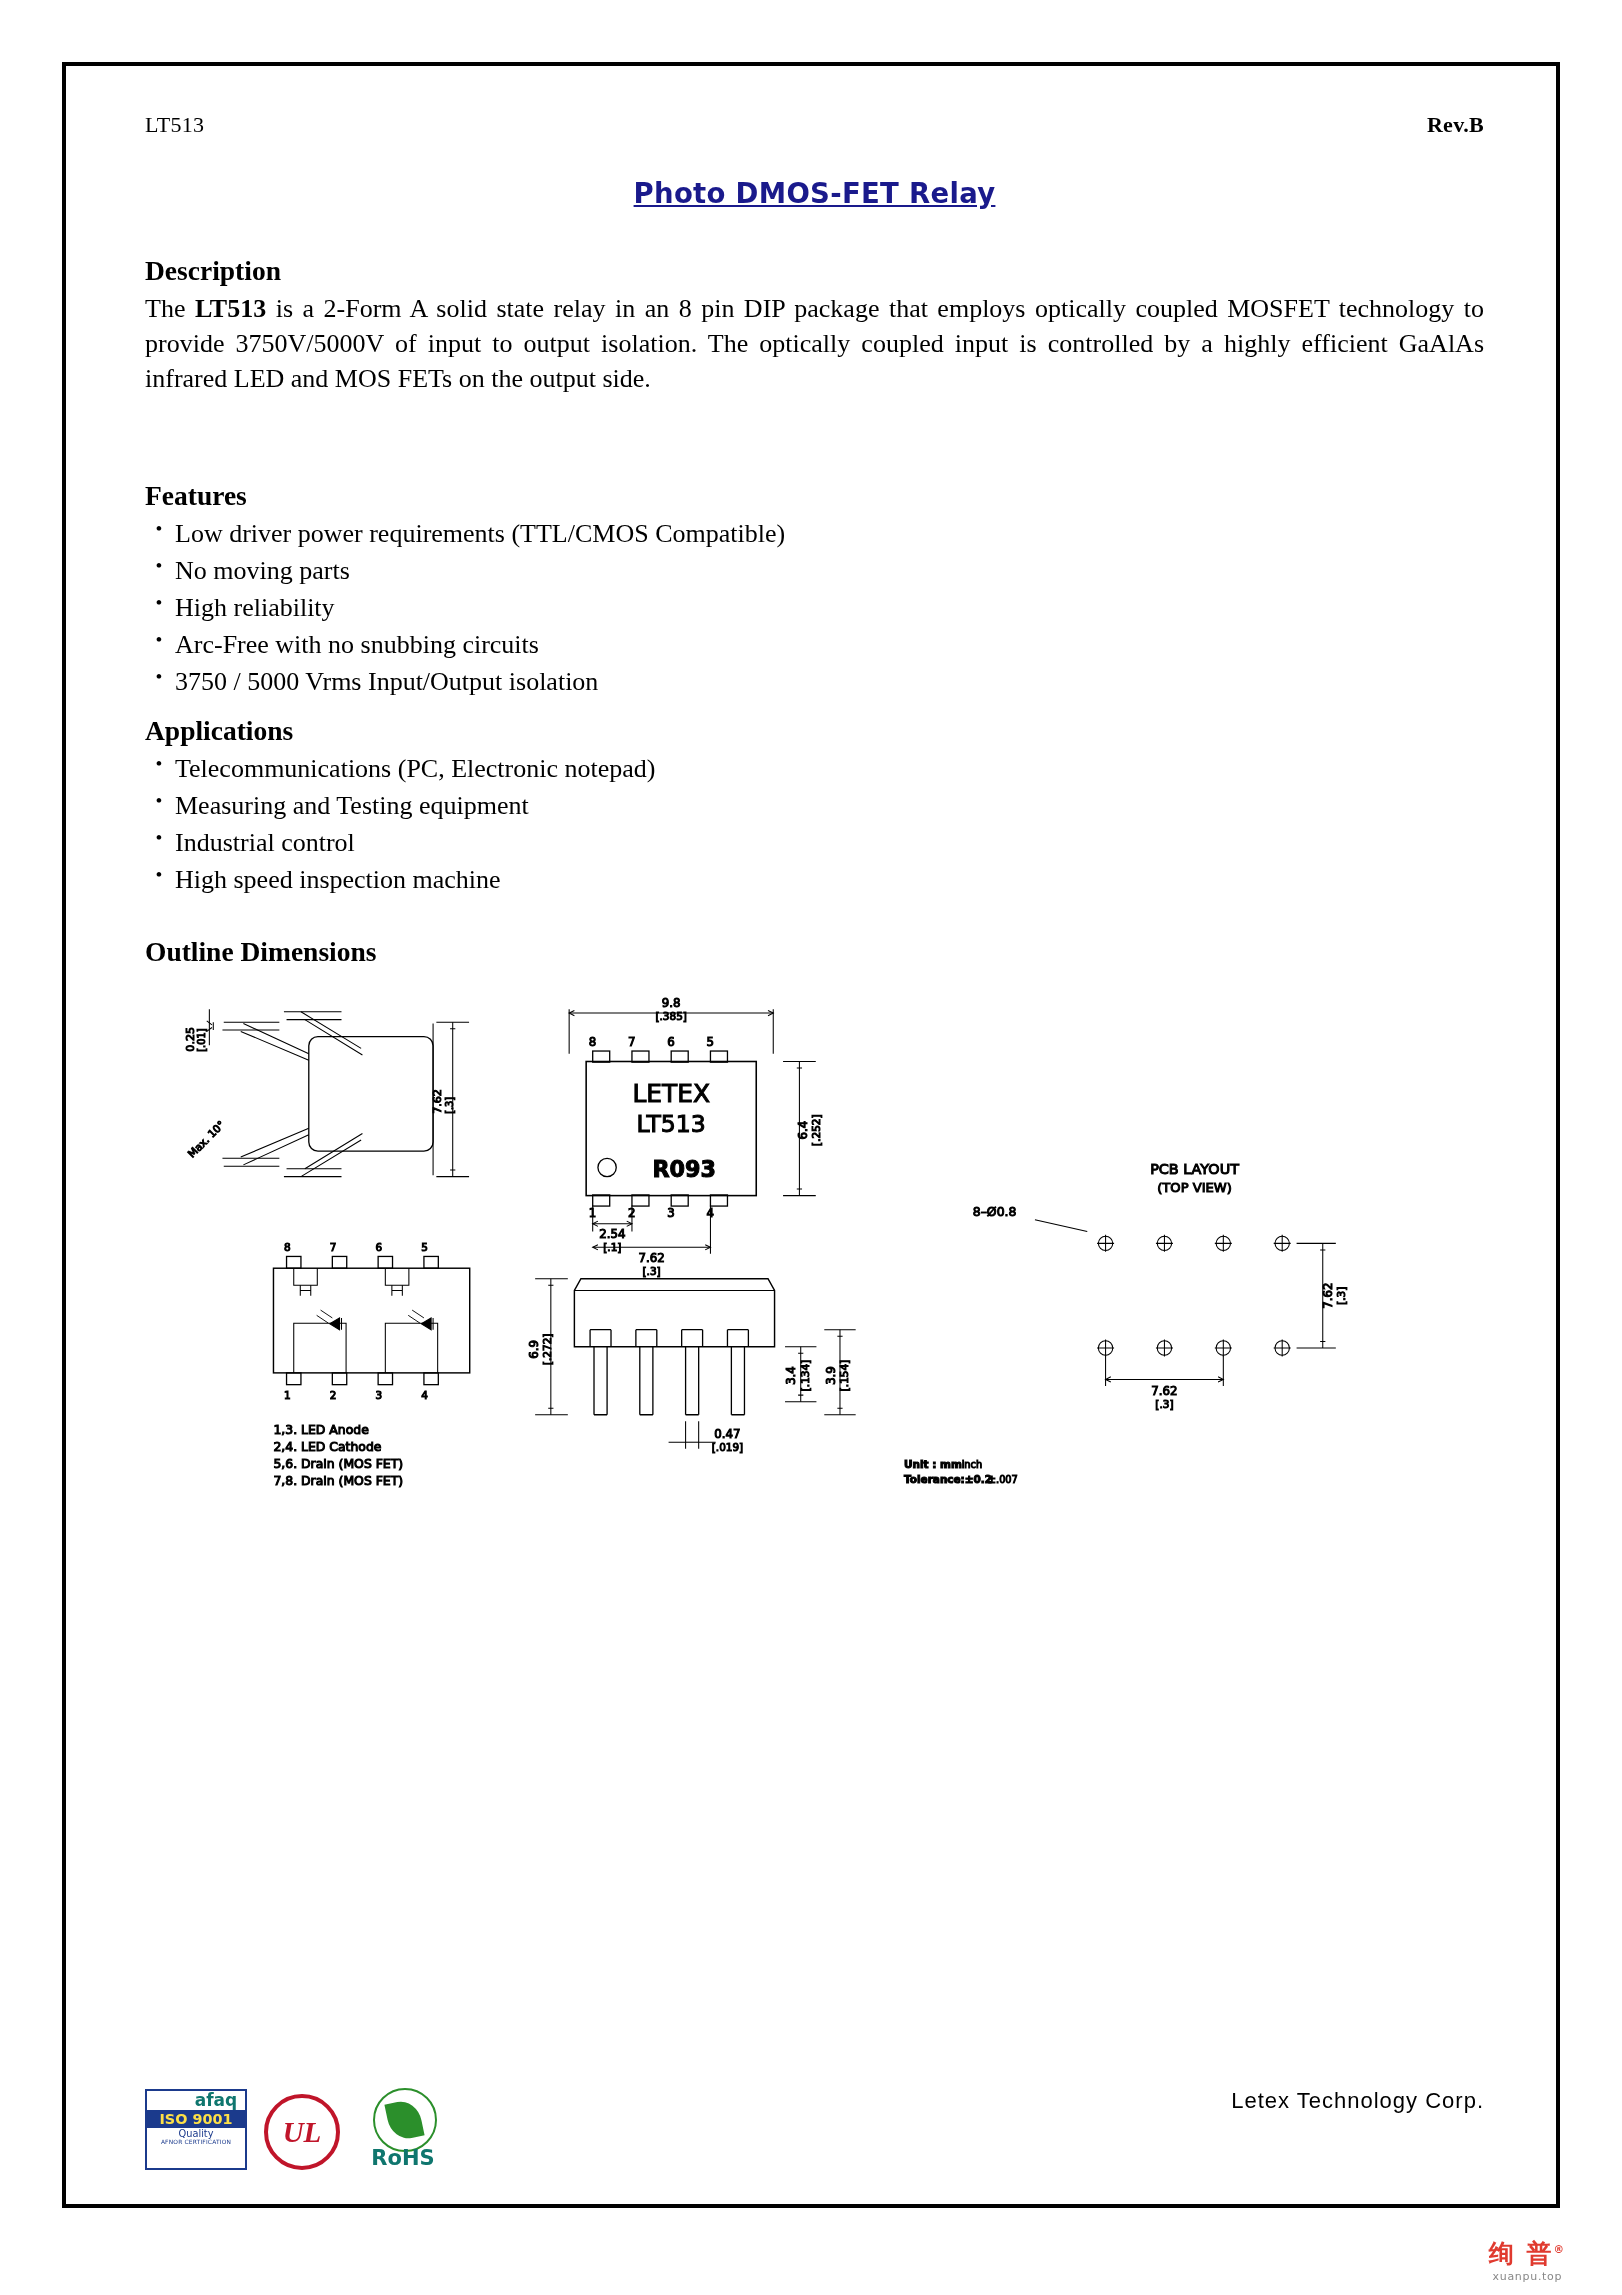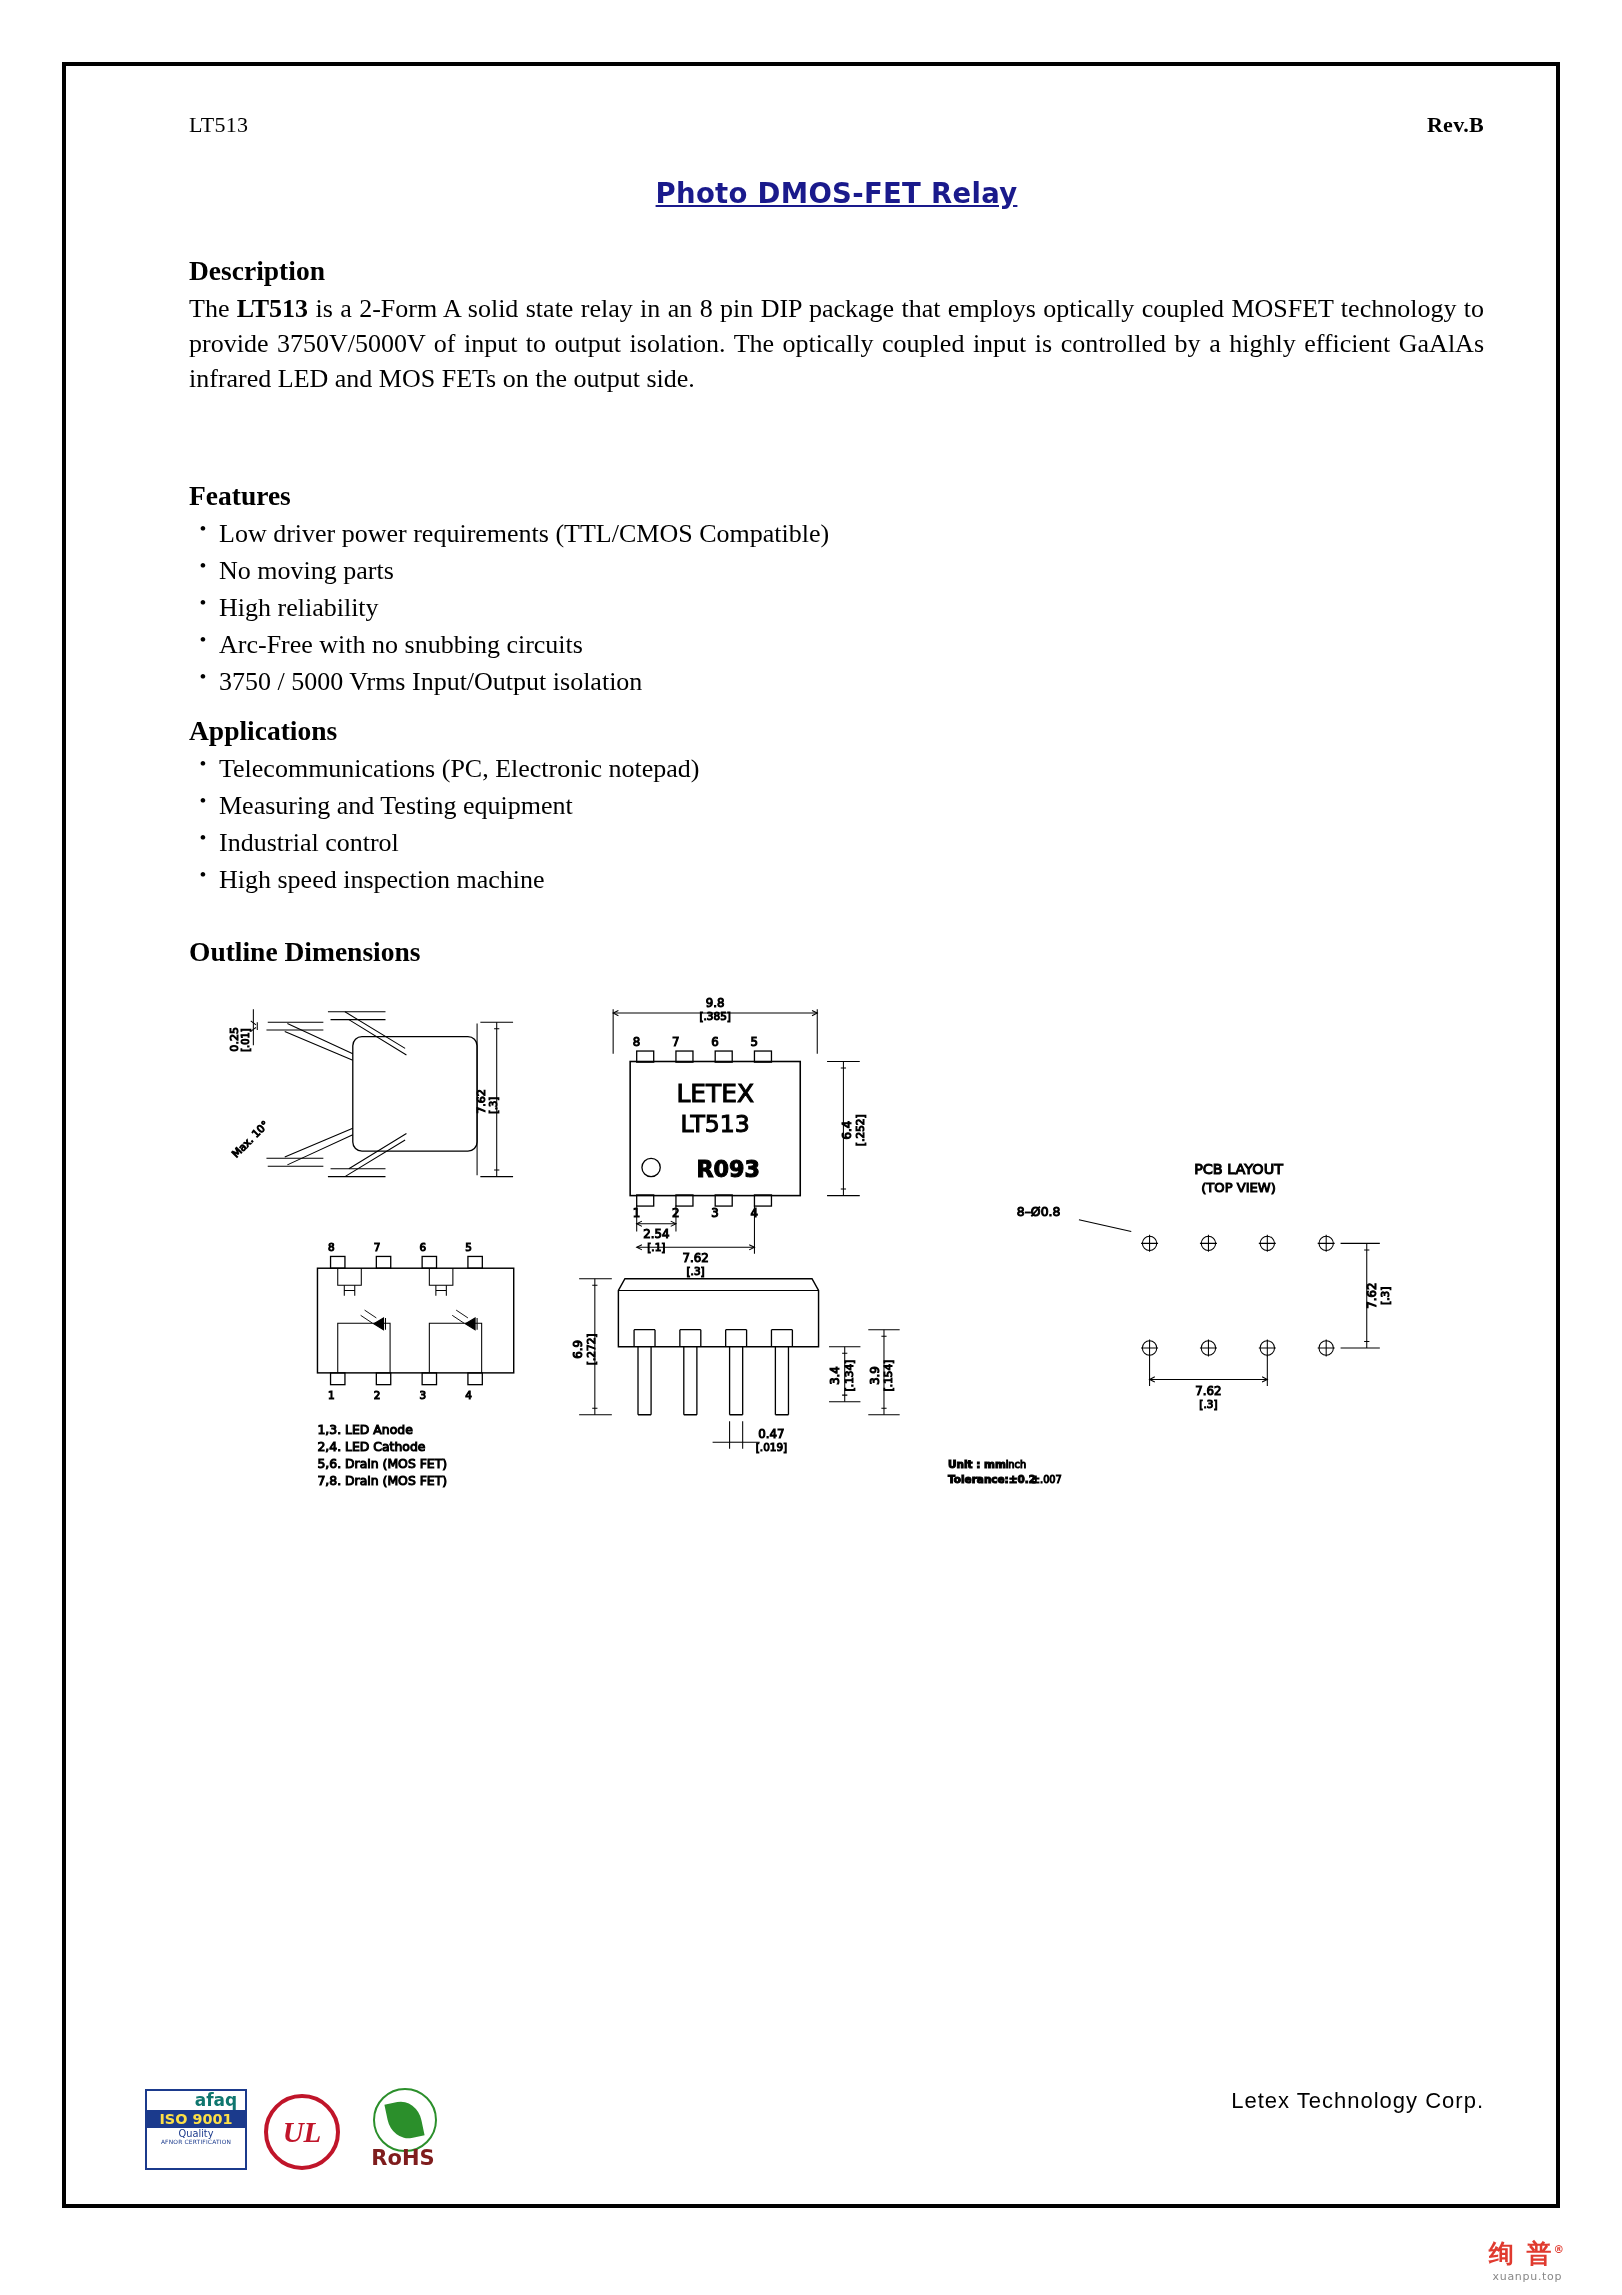--- a/index.html
+++ b/index.html
@@ -23,21 +23,20 @@
     height: 2146px;
     border: 4.6px solid #000;
     box-sizing: border-box;
   }
   .inner {
     position: absolute;
     left: 79px;
     top: 46px;
     right: 72px;
     bottom: 26px;
-    margin-left: 44px;
   }
   .hdr {
     display: flex;
     justify-content: space-between;
     font-family: "Liberation Serif", serif;
     font-size: 22px;
     letter-spacing: 0.3px;
   }
   .hdr .right { font-weight: bold; }
   h1.title {
@@ -148,21 +147,21 @@
   .rohs .leaf:after {
     content:"";
     position:absolute; left:13px; top:10.5px;
     width:33px;height:38px;
     background:#2b8f2b;
     border-radius: 0 60% 0 60%;
     transform: rotate(-12deg);
   }
   .rohs .txt {
     font-family:"DejaVu Sans", sans-serif;
-    font-size: 21px; font-weight: bold; color:#7f1d1d;
+    font-size: 21px; font-weight: bold; color:#0f766e;
     position: relative; z-index: 2;
   }
   .watermark {
     position: absolute;
     right: 56px;
     bottom: 11.8px;
     text-align: center;
     font-family: "DejaVu Sans", sans-serif;
   }
   .watermark .wm1 {

